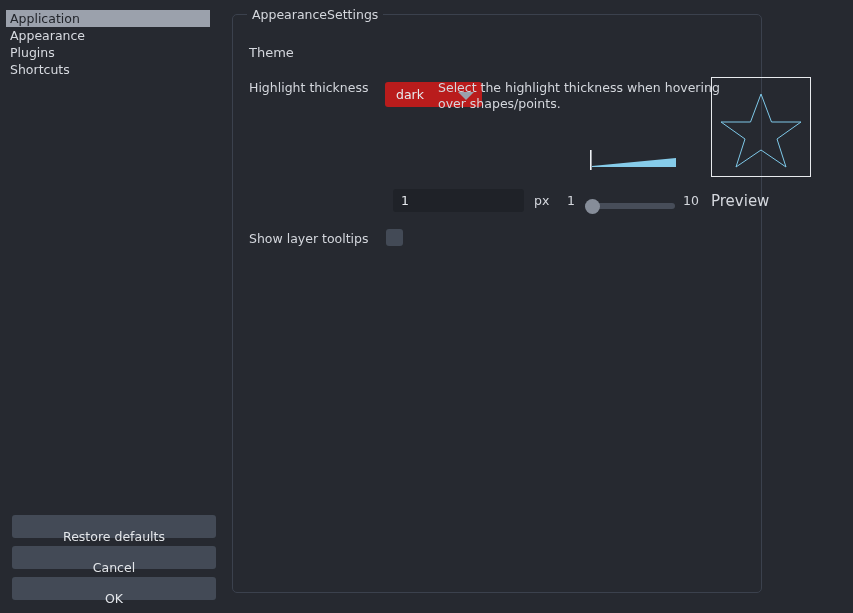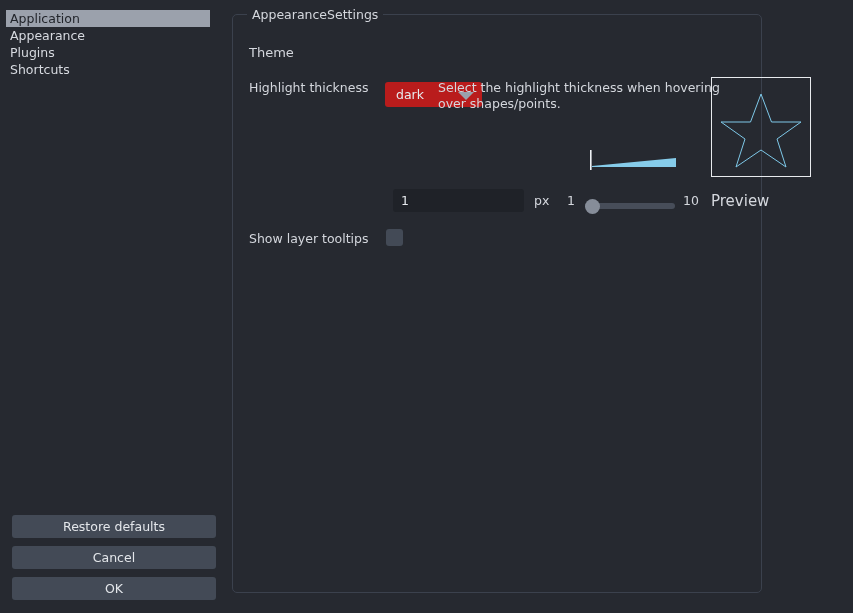--- a/index.html
+++ b/index.html
@@ -59,21 +59,21 @@
     height: 23px;
     line-height: 23px;
     margin-top: 8px;
     background: #434a56;
     border: none;
     border-radius: 3px;
     color: #e3e6ea;
     font-family: inherit;
     font-size: 12.5px;
     text-align: center;
-    padding: 0;
+    padding: 10px;
     cursor: pointer;
   }
 
   
   #panel {
     position: absolute;
     left: 232px;
     top: 14px;
     width: 530px;
     height: 579px;

